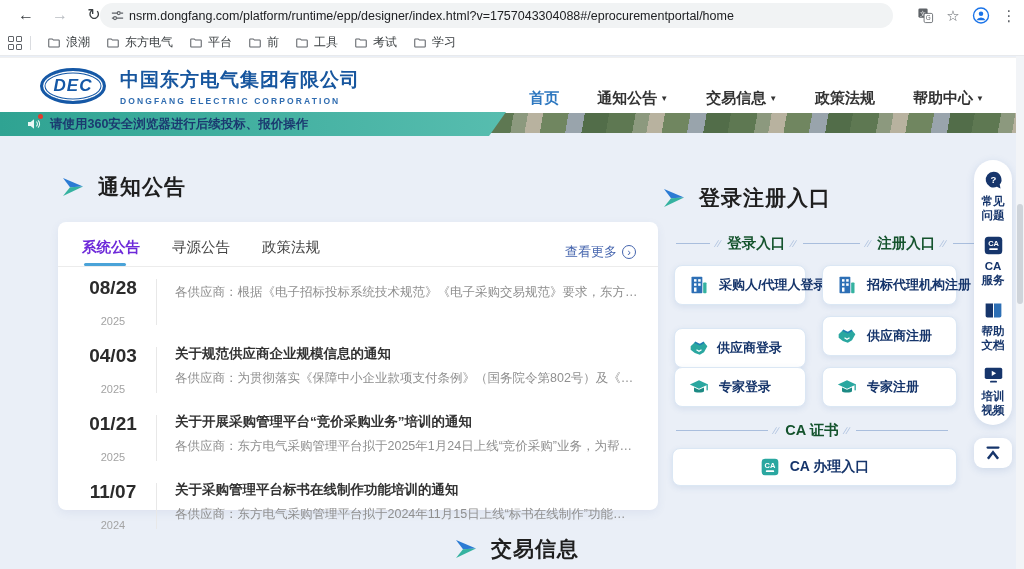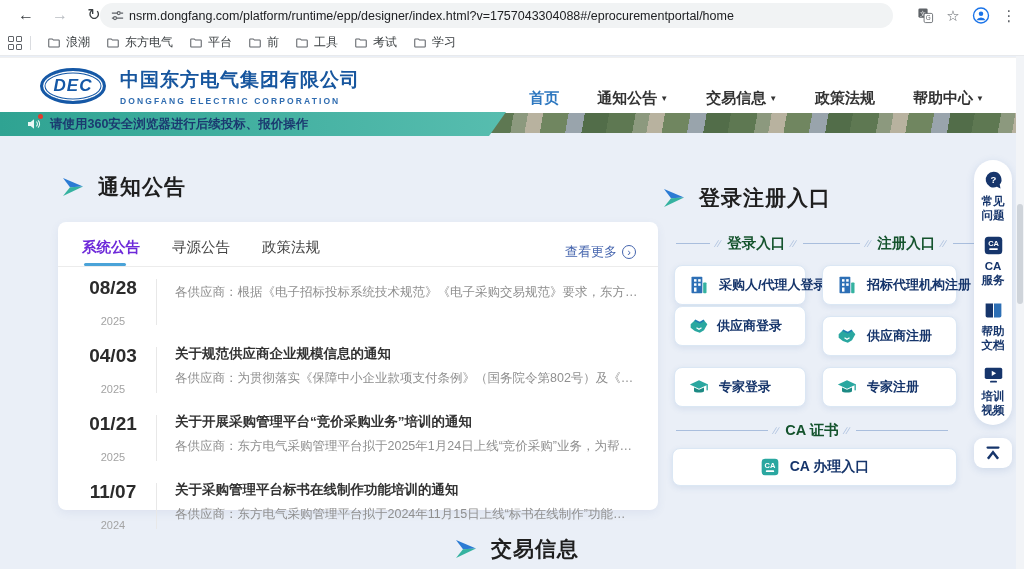--- a/index.html
+++ b/index.html
@@ -344,21 +344,21 @@
       <rect x="6" y="5" width="3" height="3" fill="#fff"></rect>
         <rect x="11" y="5" width="3" height="3" fill="#fff"></rect>
       <rect x="6" y="10" width="3" height="3" fill="#fff"></rect>
         <rect x="11" y="10" width="3" height="3" fill="#fff"></rect>
       <rect x="6" y="15" width="3" height="5" fill="#fff"></rect>
       <rect x="17" y="9" width="4" height="13" rx="1" fill="#35b2a0"></rect>
     </svg>
     <span class="lbl">招标代理机构注册</span>
   </div>
 
-  <div class="entry-btn" style="left:674px; top:306px; width:132px;gap:8px;">
+  <div class="entry-btn" style="left:674px; top:328px; width:132px;gap:8px;">
     <svg viewBox="0 0 24 24">
       <path d="M2 10l5-5 6 3 5-3 4 5-4 7-5 3-6-2-5-4z" fill="#2aa7a0"></path>
       <path d="M7 5l6 3 5-3" stroke="#1d7db0" stroke-width="2" fill="none"></path>
       <path d="M9 14l3 2 3-2" stroke="#fff" stroke-width="1.4" fill="none"></path>
     </svg>
     <span class="lbl">供应商登录</span>
   </div>
   <div class="entry-btn" style="left:822px; top:316px; width:135px;">
     <svg viewBox="0 0 24 24">
       <path d="M2 10l5-5 6 3 5-3 4 5-4 7-5 3-6-2-5-4z" fill="#2aa7a0"></path>

